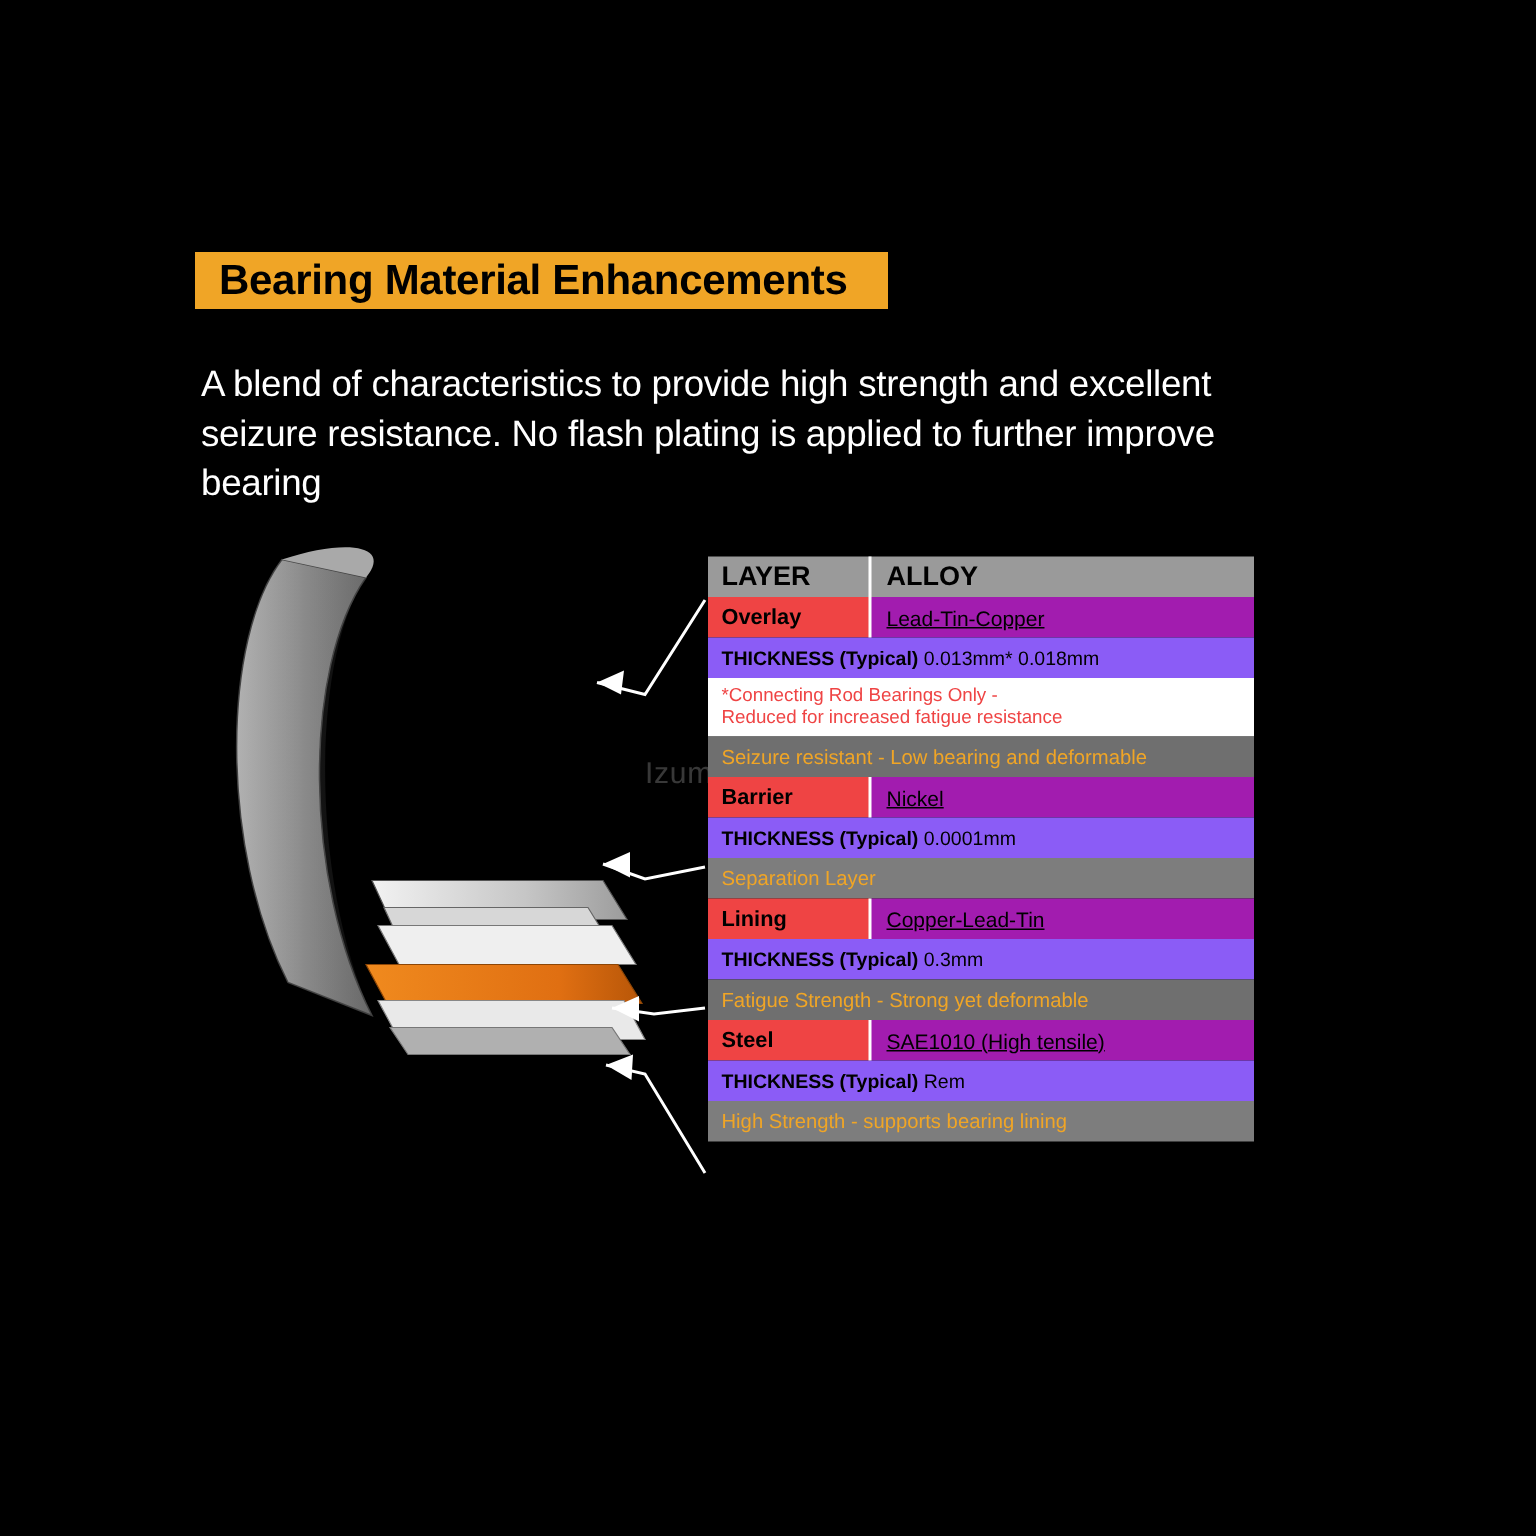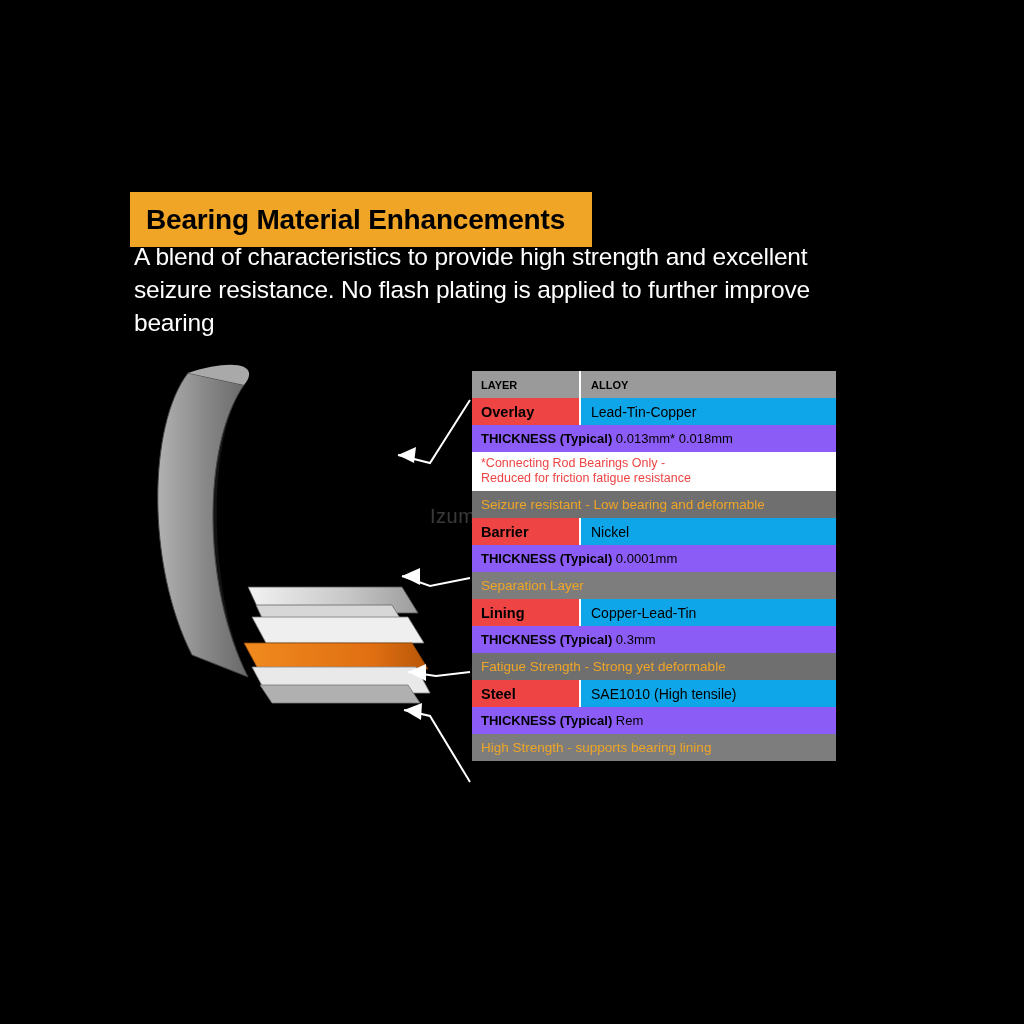--- a/index.html
+++ b/index.html
@@ -27,25 +27,24 @@
     height: 1024px;
     background: #000000;
   }
 
   
   #title-banner {
     position: absolute;
     left: 130px;
     top: 168px;
     width: 462px;
-    height: 55px;
+    height: 38px;
     background: #f0a526;
     display: flex;
     align-items: center;
-    margin-top: 24px;
   }
   #title-banner .title-text {
     font-size: 28px;
     font-weight: bold;
     color: #000000;
     padding-left: 16px;
     letter-spacing: -0.2px;
     white-space: nowrap;
   }
 
@@ -100,21 +99,21 @@
   #layer-table td {
     padding: 0;
     vertical-align: middle;
     height: 27px;
     box-sizing: border-box;
   }
   .r-head td {
     background: #9a9a9a;
     color: #000000;
     font-weight: bold;
-    font-size: 11px;
+    font-size: 18px;
     height: 30px;
   }
   .c-name {
     width: 108px;
     padding-left: 9px !important;
     border-right: 2px solid #ffffff;
     white-space: nowrap;
   }
   .c-val {
     padding-left: 10px !important;
@@ -124,21 +123,22 @@
     background: #ef4444;
     color: #000000;
     height: 30px;
   }
   .r-layer .c-name {
     font-weight: bold;
     font-size: 14.5px;
   }
   .r-layer .c-val {
     font-size: 14px;
-    background: #0ea5e9;
+    background: #a21caf;
+    text-decoration: underline;
   }
   .r-thick td {
     background: #8b5cf6;
     color: #000000;
     height: 27px;
     font-size: 13px;
   }
   .r-thick .lbl {
     font-weight: bold;
   }
@@ -243,21 +243,21 @@
         </tr>
         <tr class="r-thick">
           <td class="c-name" style="border-right:none;" colspan="2">
             <span class="lbl">THICKNESS (Typical)</span>
             <span>0.013mm* 0.018mm</span>
           </td>
         </tr>
         <tr class="r-note">
           <td colspan="2">
             <div>*Connecting Rod Bearings Only -</div>
-            <div>Reduced for friction fatigue resistance</div>
+            <div>Reduced for increased fatigue resistance</div>
           </td>
         </tr>
         <tr class="r-desc">
           <td colspan="2">Seizure resistant - Low bearing and deformable</td>
         </tr>
 
         <tr class="r-layer">
           <td class="c-name">Barrier</td>
           <td class="c-val">Nickel</td>
         </tr>

